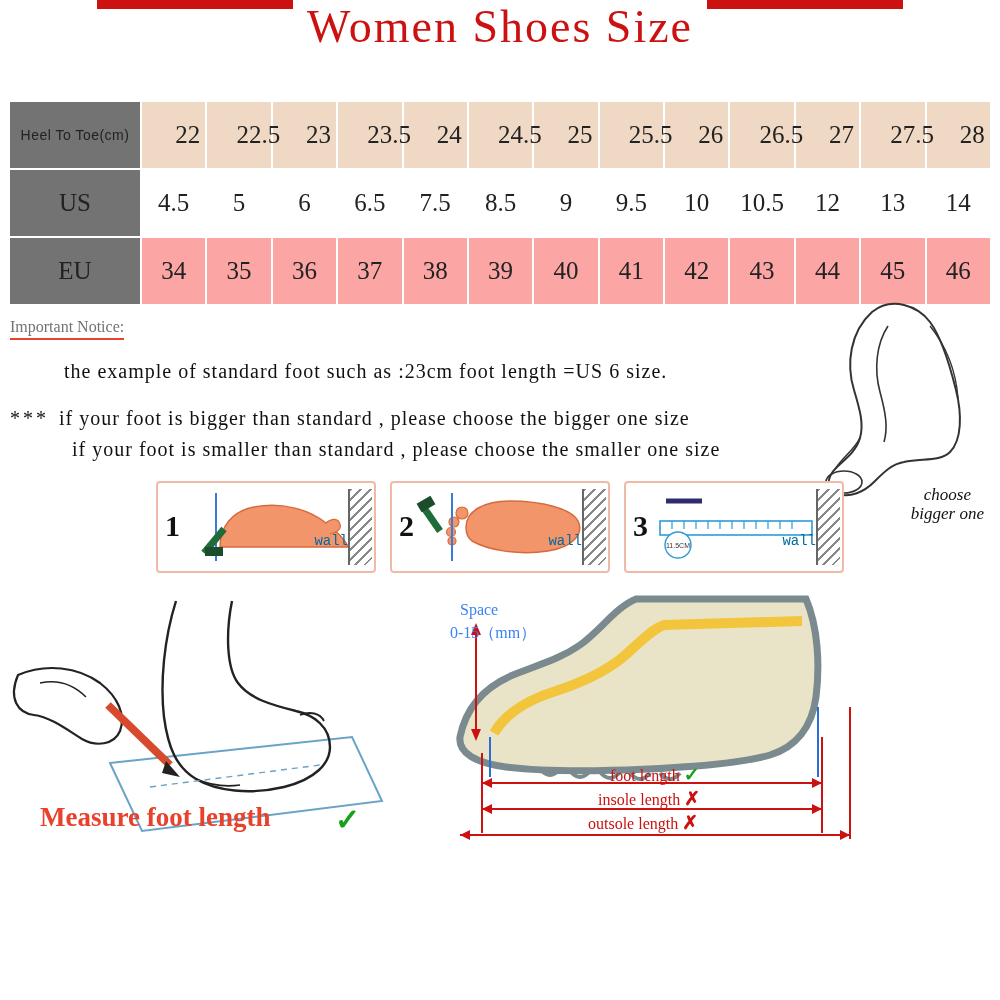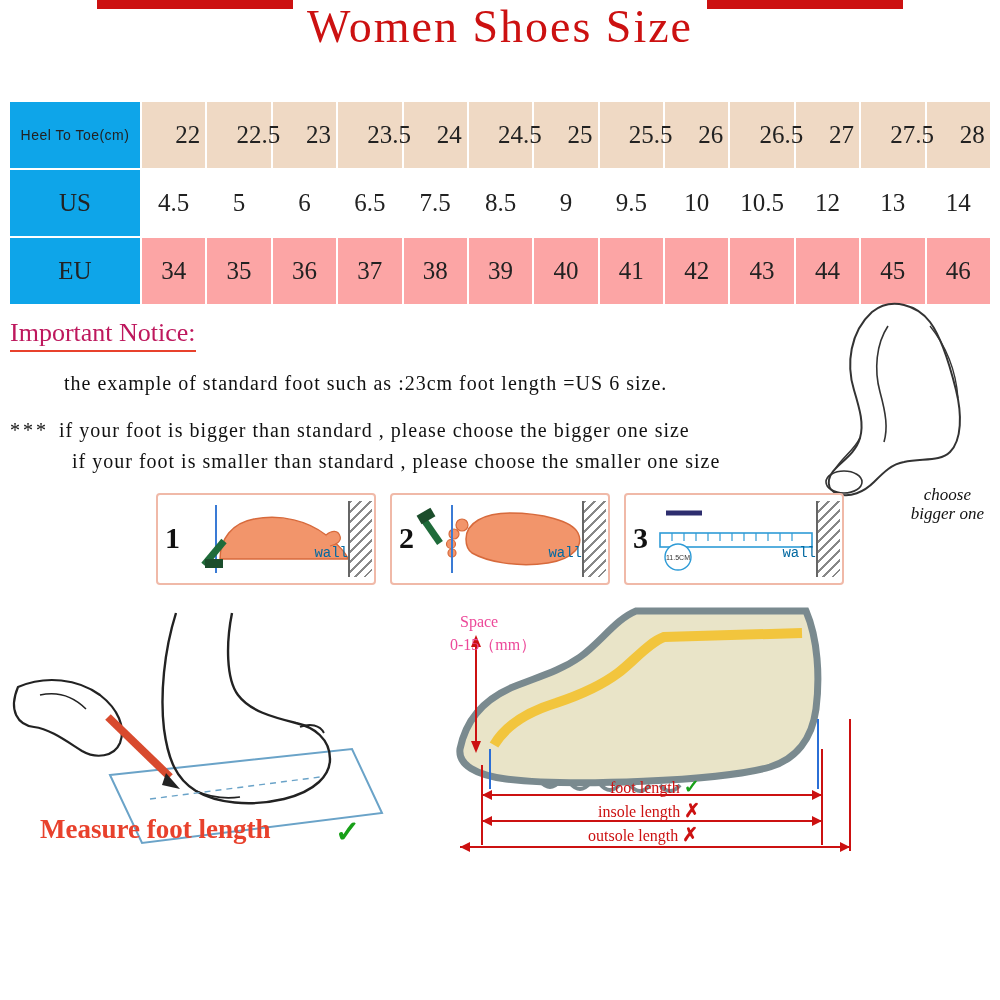--- a/index.html
+++ b/index.html
@@ -8,29 +8,29 @@
   
   .title-bar{height:100px;display:flex;align-items:flex-start;justify-content:center;gap:14px;padding:0 6px;box-sizing:border-box;}
   .title-rule{height:9px;background:#cc1111;flex:0 0 auto;}
   .title-rule.left{width:196px;}
   .title-rule.right{width:196px;}
   .title-text{font-family:"Liberation Serif",serif;font-size:46px;color:#cc1111;letter-spacing:2px;white-space:nowrap;font-weight:400;}
 
   
   .size-table{width:984px;margin:0 8px;border-collapse:collapse;table-layout:fixed;}
   .size-table td{border:2px solid #ffffff;text-align:center;vertical-align:middle;height:64px;font-size:25px;color:#222;font-family:"Liberation Serif",serif;}
-  .row-label{background:#0ea5e9;color:#ffffff;font-size:30px;font-family:"Liberation Serif",serif;width:128px;}
+  .row-label{background:#737373;color:#ffffff;font-size:30px;font-family:"Liberation Serif",serif;width:128px;}
   .row-label.small{font-size:14px;font-family:"Liberation Sans",sans-serif;letter-spacing:0.5px;}
   .c-beige{background:#efd9c4;padding-left:29px;}
   .c-blue{background:#fca5a5;}
   .c-white{background:#ffffff;}
 
   
   .notice-wrap{position:relative;padding:12px 0 0 10px;}
-  .notice-title{display:inline-block;color:#be185d;font-size:26px;font-family:"Liberation Serif",serif;border-bottom:2px solid #e8412c;padding-bottom:2px;}
+  .notice-title{display:inline-block;color:#737373;font-size:16px;font-family:"Liberation Serif",serif;border-bottom:2px solid #e8412c;padding-bottom:2px;}
   .notice-block{margin-top:16px;}
   .notice-line{font-size:20px;color:#111;font-family:"Liberation Serif",serif;letter-spacing:1px;line-height:1.55;white-space:nowrap;}
   .notice-line .stars{letter-spacing:3px;margin-right:10px;}
   .indent{padding-left:54px;}
   .indent2{padding-left:62px;}
 
   
   .foot-illo{position:absolute;right:10px;top:-20px;width:210px;height:240px;}
   .foot-illo .cap{position:absolute;bottom:2px;right:6px;text-align:center;font-family:"Liberation Serif",serif;font-style:italic;font-size:17px;color:#111;line-height:1.15;}
 
@@ -41,21 +41,21 @@
   .wall-label{position:absolute;right:6px;bottom:22px;font-size:14px;font-family:Liberation Mono, monospace;color:#0369a1;}
   .hatch{position:absolute;top:6px;bottom:6px;width:22px;background:repeating-linear-gradient(135deg,#888 0 2px,transparent 2px 7px);}
   .hatch.r{right:2px;border-left:2px solid #666;}
 
   
   .bottom{display:flex;margin-top:14px;height:260px;}
   .panel-left{width:420px;position:relative;}
   .panel-right{flex:1;position:relative;}
   .measure-text{position:absolute;left:40px;bottom:14px;font-size:27px;color:#e8412c;font-family:"Liberation Serif",serif;font-weight:bold;}
   .check-green{position:absolute;font-size:30px;color:#18a018;font-weight:bold;}
-  .space-lbl{position:absolute;font-size:16px;color:#ec4899;font-family:"Liberation Serif",serif;}
+  .space-lbl{position:absolute;font-size:16px;color:#3b82f6;font-family:"Liberation Serif",serif;}
   .len-lbl{position:absolute;font-size:16px;color:#cc1111;font-family:"Liberation Serif",serif;white-space:nowrap;}
   .mark{font-size:19px;font-weight:bold;}
   .mark.ok{color:#18a018;}
   .mark.no{color:#cc1111;}
 </style>
 </head>
 <body>
 
 <div class="title-bar">
   <div class="title-rule left"></div>

